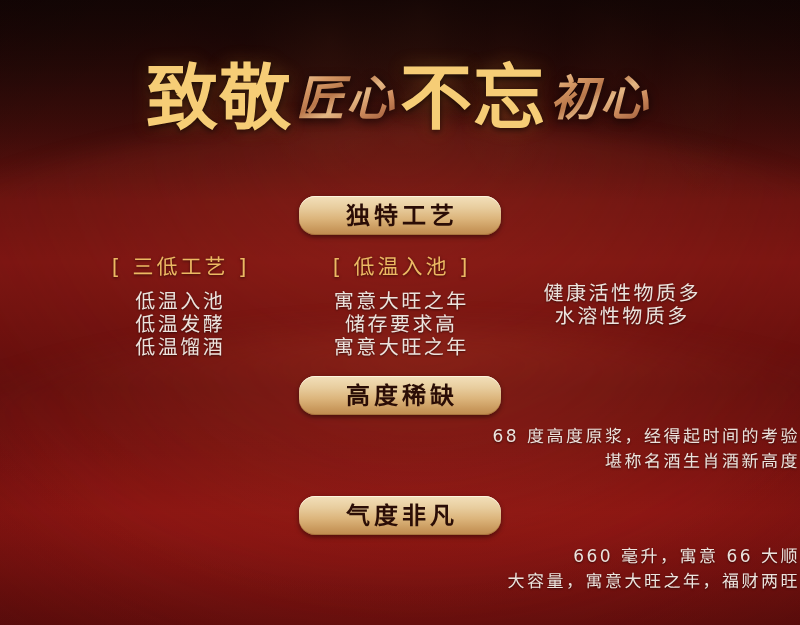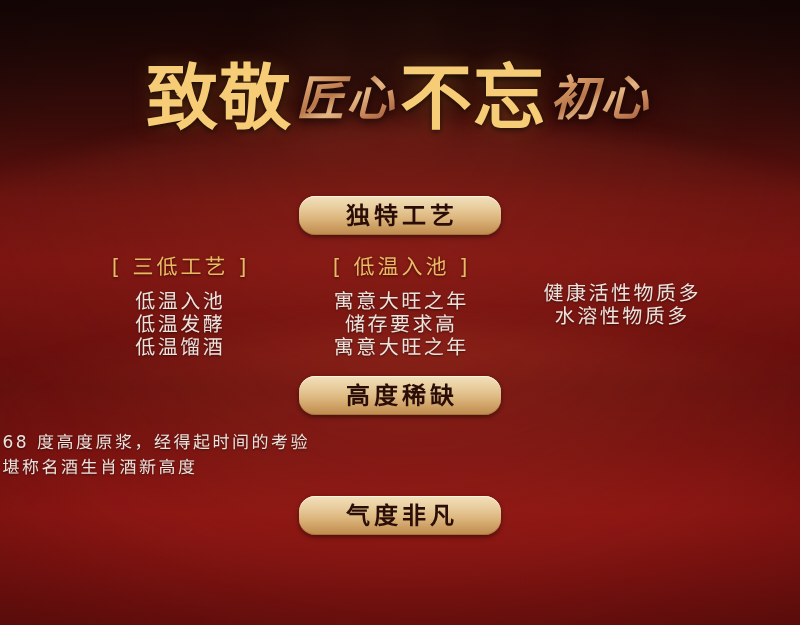--- a/index.html
+++ b/index.html
@@ -209,22 +209,21 @@
     line-height: 23px;
     white-space: nowrap;
     text-shadow: 0 1px 2px rgba(0,0,0,0.5);
   }
 
   
   .para {
     position: absolute;
     left: 0;
     width: 800px;
-    text-align: left;
-    margin-top: 6px;
+    text-align: right;
   }
 
   .para-line {
     font-family: "DejaVu Sans", "Liberation Sans", sans-serif;
     font-size: 17px;
     color: #ece3dd;
     letter-spacing: 2.5px;
     text-indent: 2.5px;
     line-height: 25px;
     white-space: nowrap;
@@ -286,15 +285,19 @@
 
     <div class="para" id="para-rare">
       <div class="para-line">68 度高度原浆，经得起时间的考验</div>
       <div class="para-line">堪称名酒生肖酒新高度</div>
     </div>
 
     <div class="badge" id="badge-style">
       <span class="badge-text">气度非凡</span>
     </div>
 
+    <div class="para" id="para-style">
+      <div class="para-line">660 毫升，寓意 66 大顺</div>
+      <div class="para-line">大容量，寓意大旺之年，福财两旺</div>
+    </div>
 
   </div>
 </div>
 
 </body></html>

